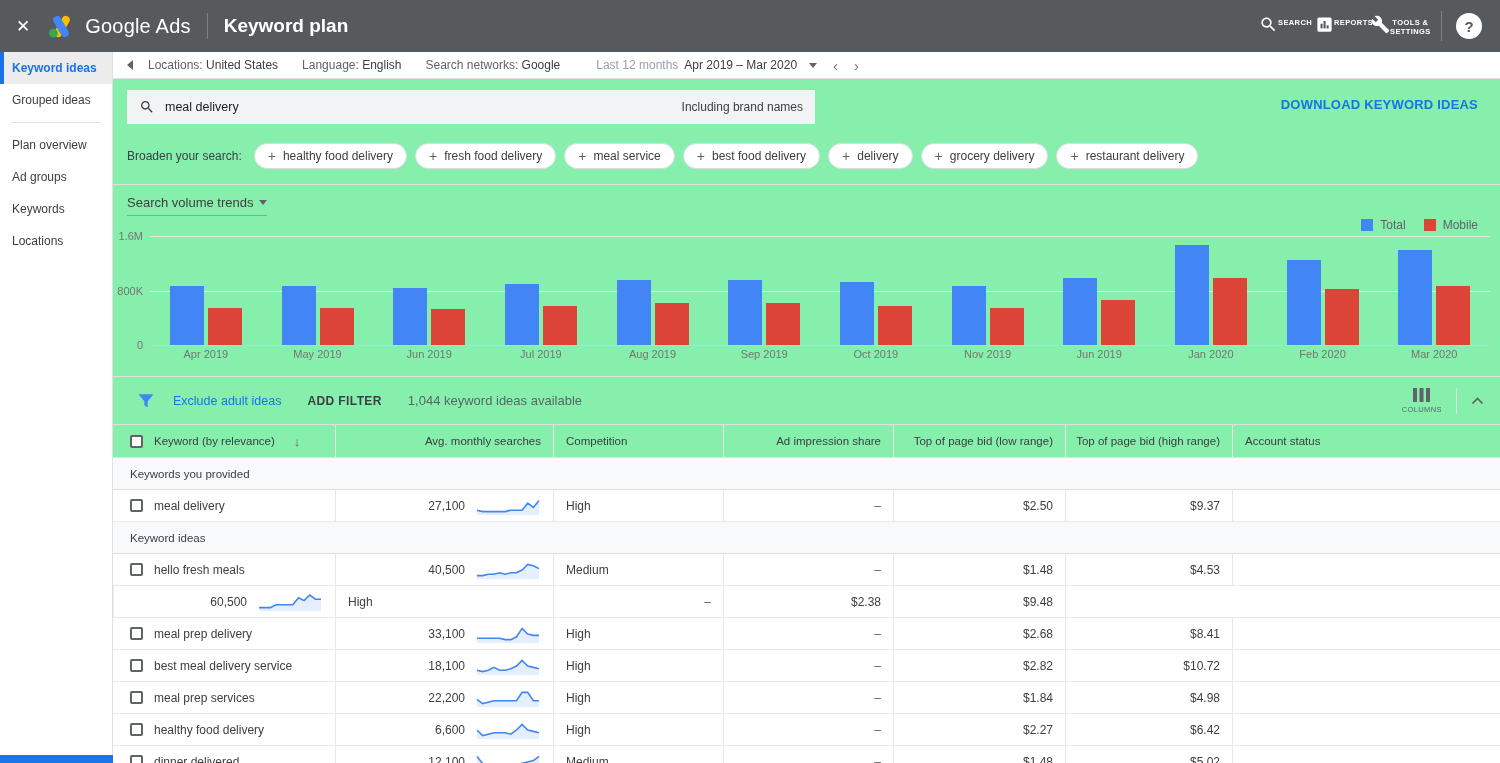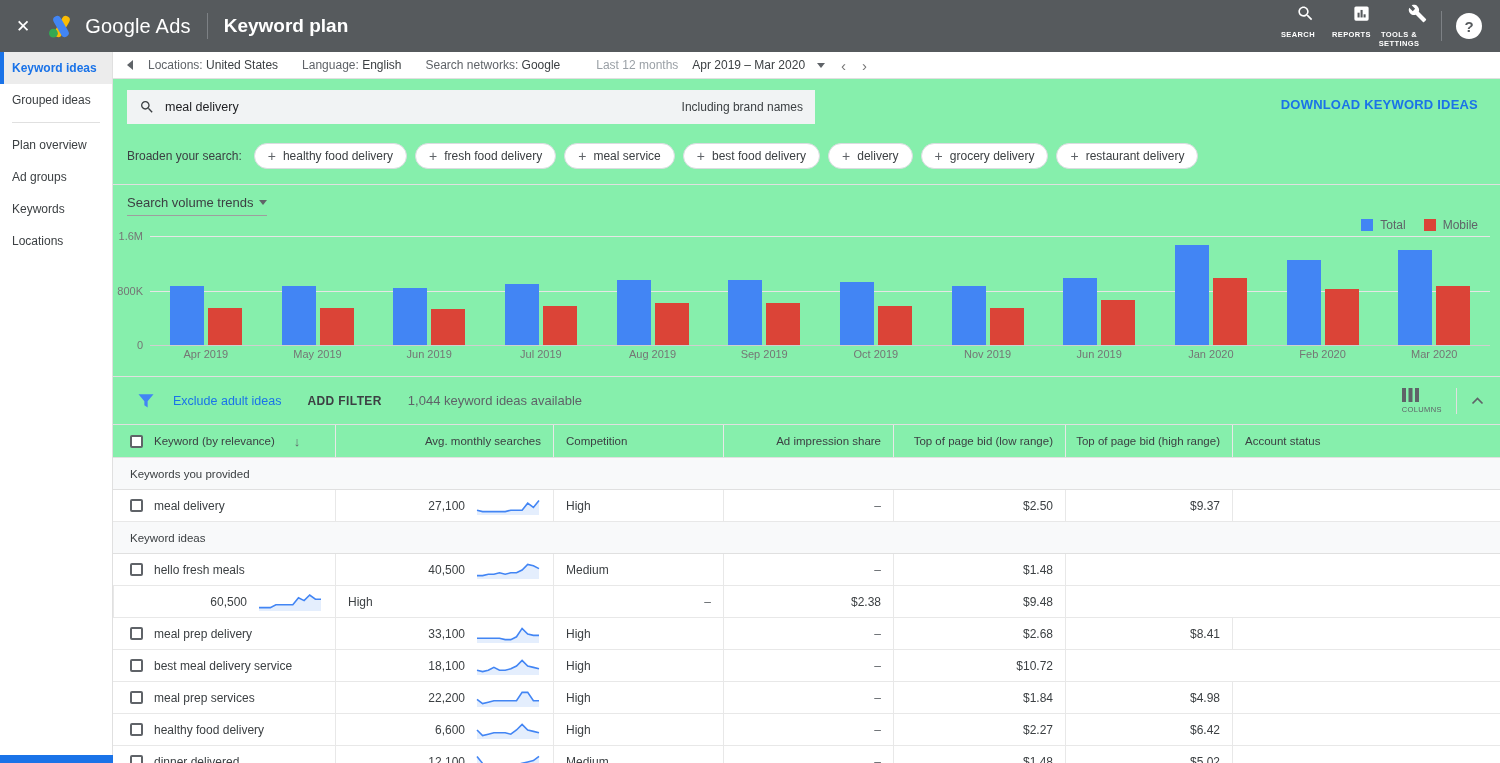--- a/index.html
+++ b/index.html
@@ -8,21 +8,21 @@
 
   
   .topbar { position:absolute; left:0; top:0; width:1500px; height:52px;
     background:#565a5d; display:flex; align-items:center; z-index:20; }
   .tb-close { color:#fff; font-size:17px; margin:0 18px 0 16px; cursor:pointer; }
   .tb-logo { margin-right:10px; display:flex; align-items:center; }
   .tb-brand { color:#fff; font-size:20px; letter-spacing:.2px; }
   .tb-sep { width:1px; height:26px; background:#7d8185; margin:0 16px; }
   .tb-title { color:#fff; font-size:19px; font-weight:bold; }
   .tb-right { margin-left:auto; display:flex; align-items:center; gap:4px; padding-right:18px; }
-  .tb-navitem { display:flex; flex-direction:column; align-items:flex-end; width:56px; cursor:pointer; }
+  .tb-navitem { display:flex; flex-direction:row; align-items:flex-start; width:56px; cursor:pointer; }
   .tb-navitem .lbl { color:#fff; font-size:7.5px; font-weight:bold; letter-spacing:.4px; margin-top:3px; text-align:center; line-height:1.25; }
   .tb-vsep { width:1px; height:30px; background:#7d8185; margin:0 10px; }
   .tb-help { width:26px; height:26px; border-radius:50%; background:#fff; color:#565a5d;
     font-weight:bold; font-size:15px; display:flex; align-items:center; justify-content:center; cursor:pointer; }
 
   
   .sidebar { position:absolute; left:0; top:52px; width:113px; bottom:0; background:#fff;
     border-right:1px solid #e0e0e0; z-index:10; }
   .sb-item { position:relative; padding:9px 10px 9px 12px; font-size:12px; color:#3c4043; cursor:pointer; }
   .sb-item.active { background:#ececec; color:#1a73e8; font-weight:bold; }
@@ -34,21 +34,21 @@
   .main { position:absolute; left:113px; top:52px; right:0; bottom:0; background:#86efac; }
 
   .settings-bar { height:27px; border-bottom:1px solid #e0e0e0; display:flex; align-items:center;
     font-size:12px; background:#fff; }
   .set-back { margin:0 14px 0 12px; cursor:pointer; display:flex; align-items:center; }
   .set-item { margin-right:24px; cursor:pointer; white-space:nowrap; }
   .set-item .k { color:#5f6368; }
   .set-item .v { color:#3c4043; }
   .set-period { display:flex; align-items:center; gap:6px; margin-left:12px; cursor:pointer; }
   .set-period .pl { color:#9aa0a6; }
-  .set-period .pv { color:#3c4043;margin-left:8px; }
+  .set-period .pv { color:#3c4043; }
   .caret-down { width:0; height:0; border-left:4px solid transparent; border-right:4px solid transparent;
     border-top:5px solid #5f6368; display:inline-block; margin-left:6px; }
   .set-chev { color:#757575; font-size:15px; margin-left:16px; cursor:pointer; line-height:1; }
 
   
   .search-section { position:relative; height:106px; border-bottom:1px solid #e0e0e0; }
   .search-box { position:absolute; left:14px; top:11px; width:688px; height:34px; background:#f1f3f4;
     display:flex; align-items:center; padding:0 12px; cursor:text; }
   .search-box .q { font-size:12.5px; color:#202124; margin-left:10px; }
   .search-box .brand-note { margin-left:auto; font-size:12px; color:#3c4043; }
@@ -77,21 +77,21 @@
   .xlabels { position:absolute; left:37px; right:10px; top:163px; display:flex; }
   .xlabel { flex:1; text-align:center; font-size:11px; color:#757575; }
 
   
   .filter-bar { height:48px; border-bottom:1px solid #e0e0e0; display:flex; align-items:center; position:relative; }
   .funnel { margin:0 18px 0 24px; cursor:pointer; display:flex; }
   .exclude-link { color:#1a73e8; font-size:12.5px; margin-right:26px; cursor:pointer; }
   .add-filter { color:#3c4043; font-size:12px; font-weight:bold; letter-spacing:.4px; margin-right:26px; cursor:pointer; }
   .idea-count { color:#5f6368; font-size:13px; }
   .fb-right { margin-left:auto; display:flex; align-items:center; }
-  .columns-btn { display:flex; flex-direction:column; align-items:flex-start; cursor:pointer; margin-right:14px; }
+  .columns-btn { display:flex; flex-direction:column; align-items:center; cursor:pointer; margin-right:14px; }
   .columns-btn .lbl { font-size:7.5px; color:#5f6368; letter-spacing:.4px; margin-top:3px; }
   .fb-vsep { width:1px; height:26px; background:#e0e0e0; margin-right:14px; }
   .collapse-btn { margin-right:16px; cursor:pointer; display:flex; }
 
   
   .trow { display:grid; grid-template-columns:222px 218px 170px 170px 172px 167px minmax(0,1fr); }
   .thead { height:33px; border-bottom:1px solid #e0e0e0; font-size:11.5px; color:#3c4043; }
   .cell { display:flex; align-items:center; padding:0 12px; overflow:hidden; white-space:nowrap; }
   .cell.bl { border-left:1px solid #e8e8e8; }
   .cell.right { justify-content:flex-end; }
@@ -427,20 +427,23 @@
           </div>
           <div class="cell bl">
             <span>Medium</span>
           </div>
           <div class="cell bl right">
             <span class="dash">–</span>
           </div>
           <div class="cell bl right">
             <span>$1.48</span>
           </div>
+          <div class="cell bl right">
+            <span>$4.53</span>
+          </div>
           <div class="cell bl">
             <span></span>
           </div>
         </div>
         <div class="trow data-row">
           <div class="cell bl">
             <div class="avg-wrap">
               <span class="avg-val">60,500</span>
               <span style="display: flex;">
                 <svg width="66" height="20" viewBox="0 0 66 20">
@@ -514,20 +517,23 @@
               </span>
             </div>
           </div>
           <div class="cell bl">
             <span>High</span>
           </div>
           <div class="cell bl right">
             <span class="dash">–</span>
           </div>
           <div class="cell bl right">
+            <span>$2.82</span>
+          </div>
+          <div class="cell bl right">
             <span>$10.72</span>
           </div>
           <div class="cell bl">
             <span></span>
           </div>
         </div>
         <div class="trow data-row">
           <div class="cell kw-cell">
             <span class="checkbox"></span>
             <span>meal prep services</span>

